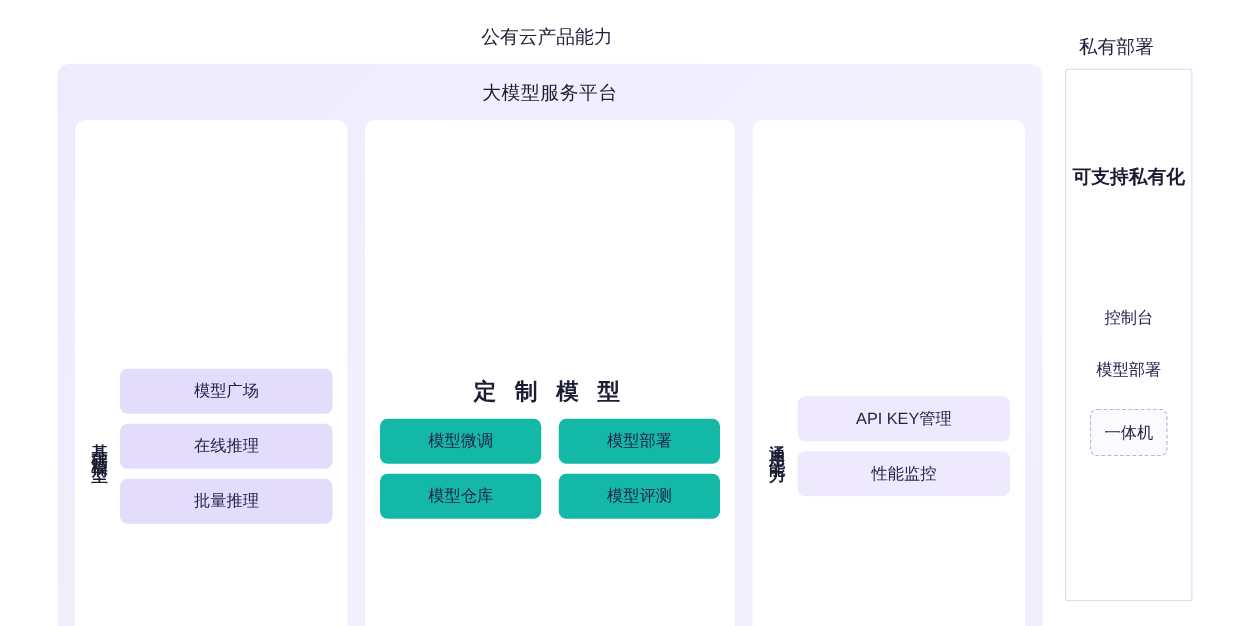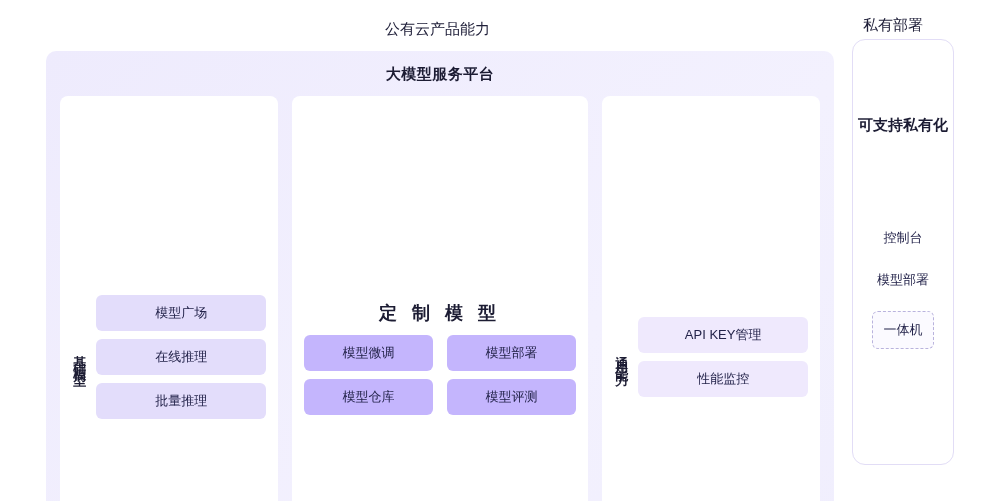--- a/index.html
+++ b/index.html
@@ -18,21 +18,21 @@
 
   .header-label {
     position: absolute;
     font-size: 15px;
     color: #20203a;
     font-weight: 400;
     white-space: nowrap;
     text-align: right;
   }
   #public-header { left: 385px; top: 20px; }
-  #private-header { left: 863px; top: 16px; }
+  #private-header { left: 863px; top: 28px; }
 
   
   .public-col {
     position: absolute;
     left: 46px;
     top: 51px;
     width: 788px;
   }
 
   .band {
@@ -58,21 +58,21 @@
   }
 
   
   .band-platform {
     padding: 10px 14px 14px 14px;
     background: linear-gradient(135deg, #eeebfd 0%, #f3f1fe 60%, #f0eefd 100%);
   }
   .platform-title {
     text-align: center;
     font-size: 15px;
-    font-weight: bold;
+    font-weight: normal;
     color: #1c1c33;
     margin: 4px 0 12px 0;
     letter-spacing: 0.5px;
   }
   .platform-groups {
     display: flex;
     gap: 14px;
     align-items: stretch;
   }
   .group {
@@ -110,21 +110,21 @@
     color: #23234a;
     display: flex;
     align-items: center;
     justify-content: center;
     height: 36px;
     box-sizing: border-box;
     white-space: nowrap;
   }
   .chip-purple { background: #e3ddfb; }
   .chip-lilac  { background: #efe9fd; }
-  .chip-light  { background: #c4b5fd; }
+  .chip-light  { background: #14b8a6; }
 
   .col-stack { display: flex; flex-direction: column; gap: 8px; }
   .grid-2 {
     display: grid;
     grid-template-columns: 1fr 1fr;
     gap: 8px 14px;
   }
   .custom-title {
     text-align: center;
     font-size: 18px;
@@ -132,25 +132,25 @@
     color: #1c1c33;
     letter-spacing: 5px;
     margin-bottom: 10px;
     margin-top: 2px;
   }
 
   
   .private-col {
     position: absolute;
     left: 852px;
-    top: 39px;
+    top: 55px;
     width: 102px;
     height: 426px;
     border: 1px solid #e2ddf6;
-    border-radius: 13px;
+    border-radius: 2px;
     box-sizing: border-box;
     display: flex;
     flex-direction: column;
     align-items: center;
   }
   .private-title {
     font-size: 15px;
     font-weight: bold;
     color: #1c1c33;
     margin-top: 76px;

